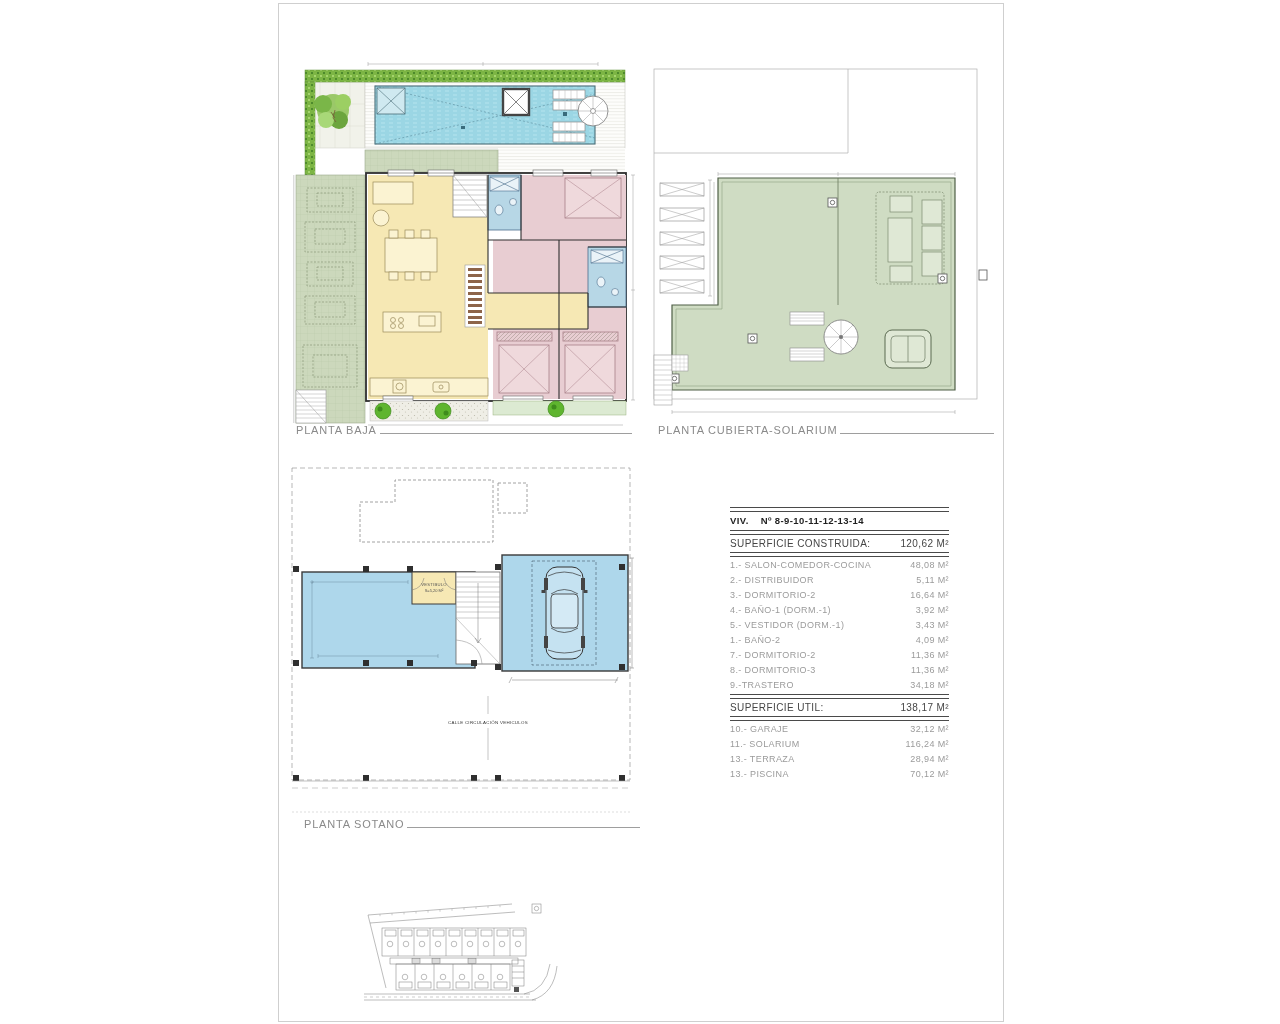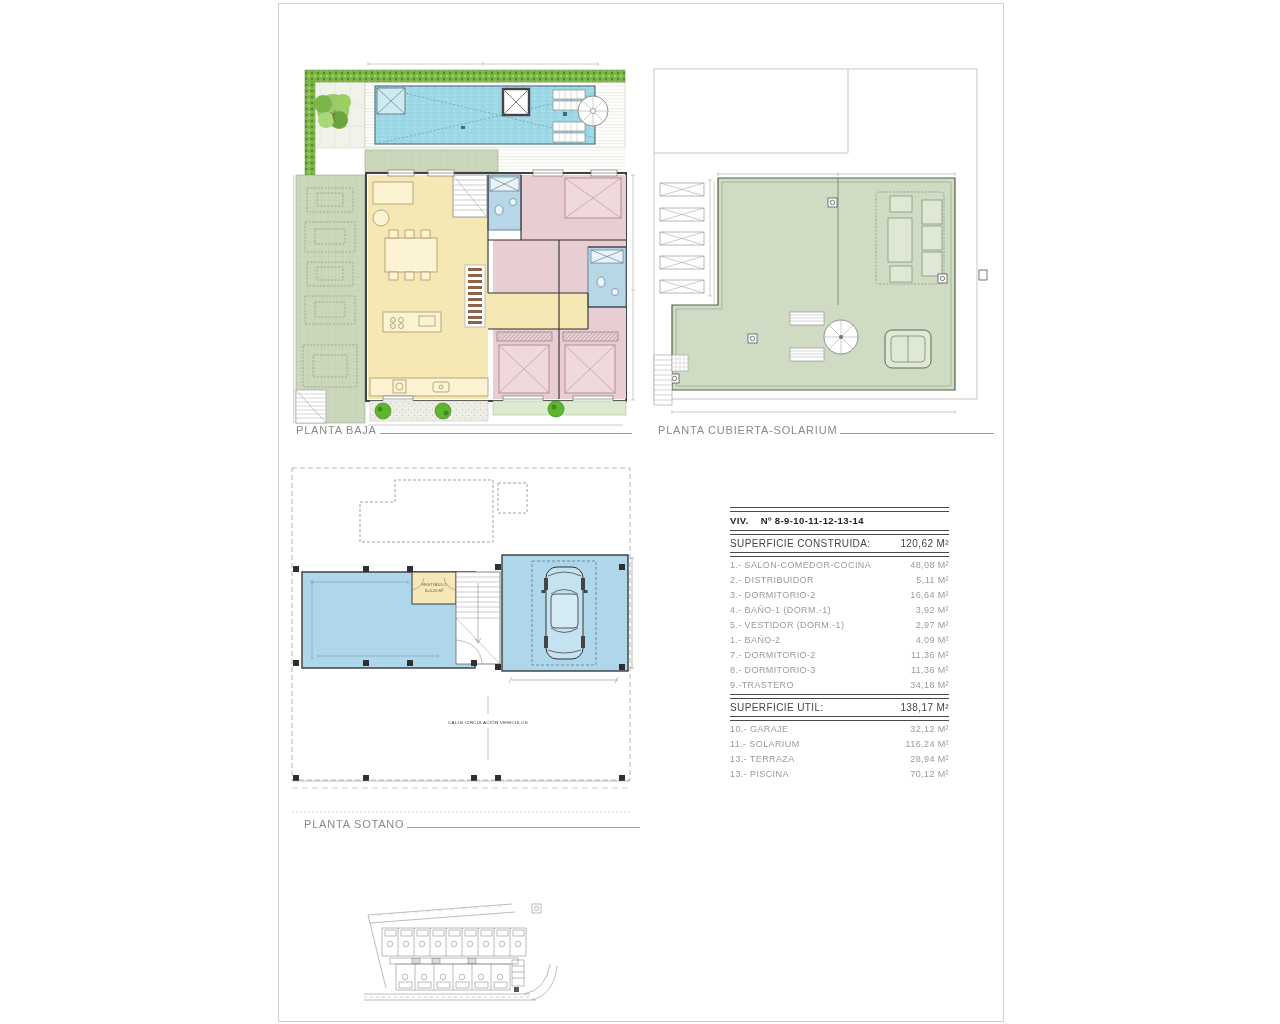--- a/index.html
+++ b/index.html
@@ -514,21 +514,21 @@
     <div class="t-row">
         <span>3.- DORMITORIO-2</span>
         <span class="v">16,64 M²</span>
       </div>
     <div class="t-row">
         <span>4.- BAÑO-1 (DORM.-1)</span>
         <span class="v">3,92 M²</span>
       </div>
     <div class="t-row">
         <span>5.- VESTIDOR (DORM.-1)</span>
-        <span class="v">2,97 M²</span>
+        <span class="v">3,43 M²</span>
       </div>
     <div class="t-row">
         <span>1.- BAÑO-2</span>
         <span class="v">4,09 M²</span>
       </div>
     <div class="t-row">
         <span>7.- DORMITORIO-2</span>
         <span class="v">11,36 M²</span>
       </div>
     <div class="t-row">

